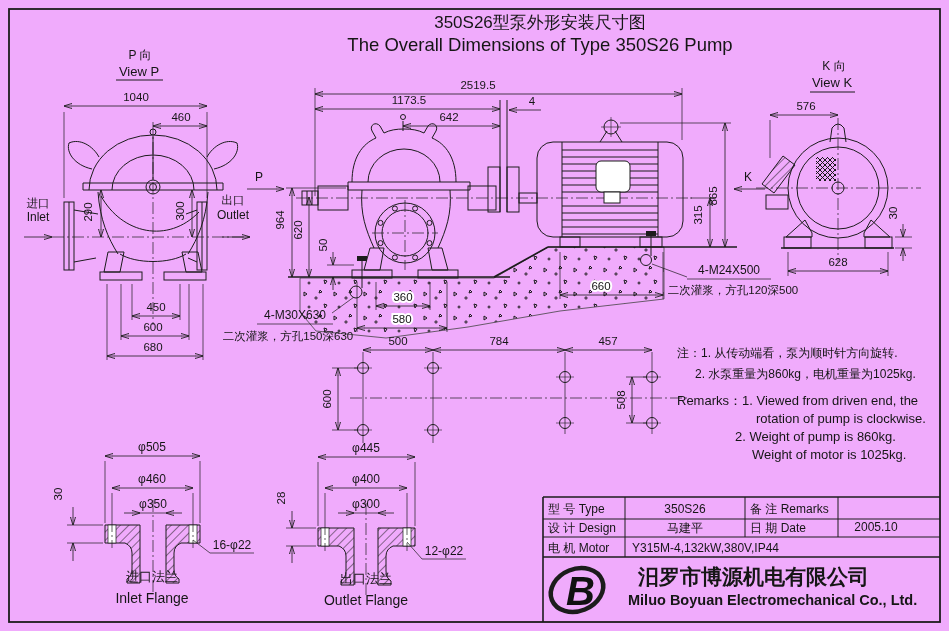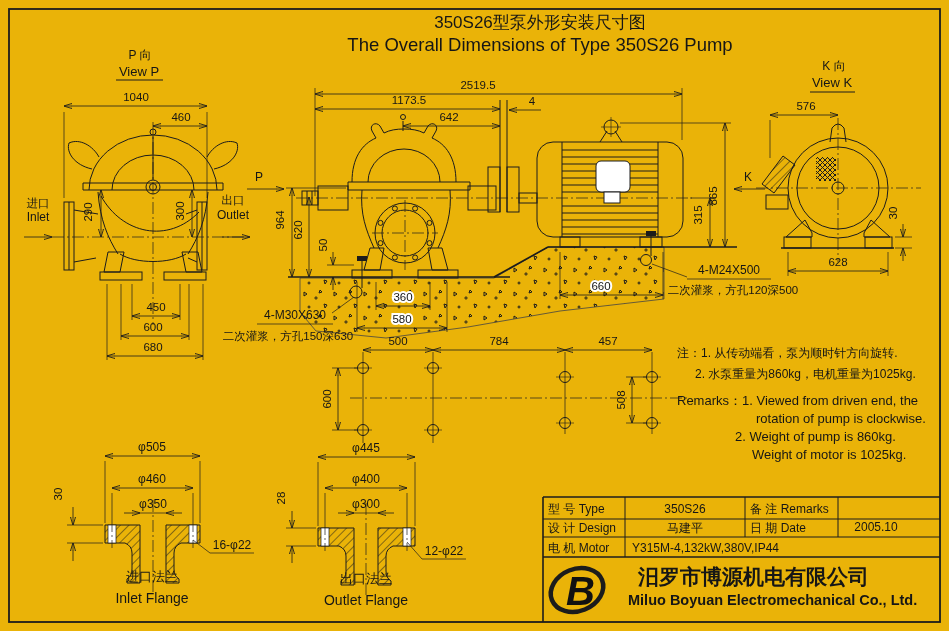--- a/index.html
+++ b/index.html
@@ -1,16 +1,16 @@
 <!DOCTYPE html>
 <html><head>
 <meta charset="utf-8">
 <style>
   html,body{margin:0;padding:0;background:#e8e8e8;}
-  .stage{position:relative;width:949px;height:631px;background:#eab308;margin:0 auto;
+  .stage{position:relative;width:949px;height:631px;background:#f0abfc;margin:0 auto;
          font-family:"Liberation Sans",sans-serif;}
   svg{display:block;}
   
   svg line, svg path, svg rect, svg circle, svg ellipse, svg polygon, svg polyline{
       fill:none;stroke:#1c1c1c;stroke-width:1;}
   .bd{stroke-width:1.8;}
   .thk{stroke-width:1.6;}
   .cl{stroke-width:0.7;stroke-dasharray:12 3 2 3;}
   .ext{stroke-width:0.7;}
   .dim{stroke-width:0.8;}

